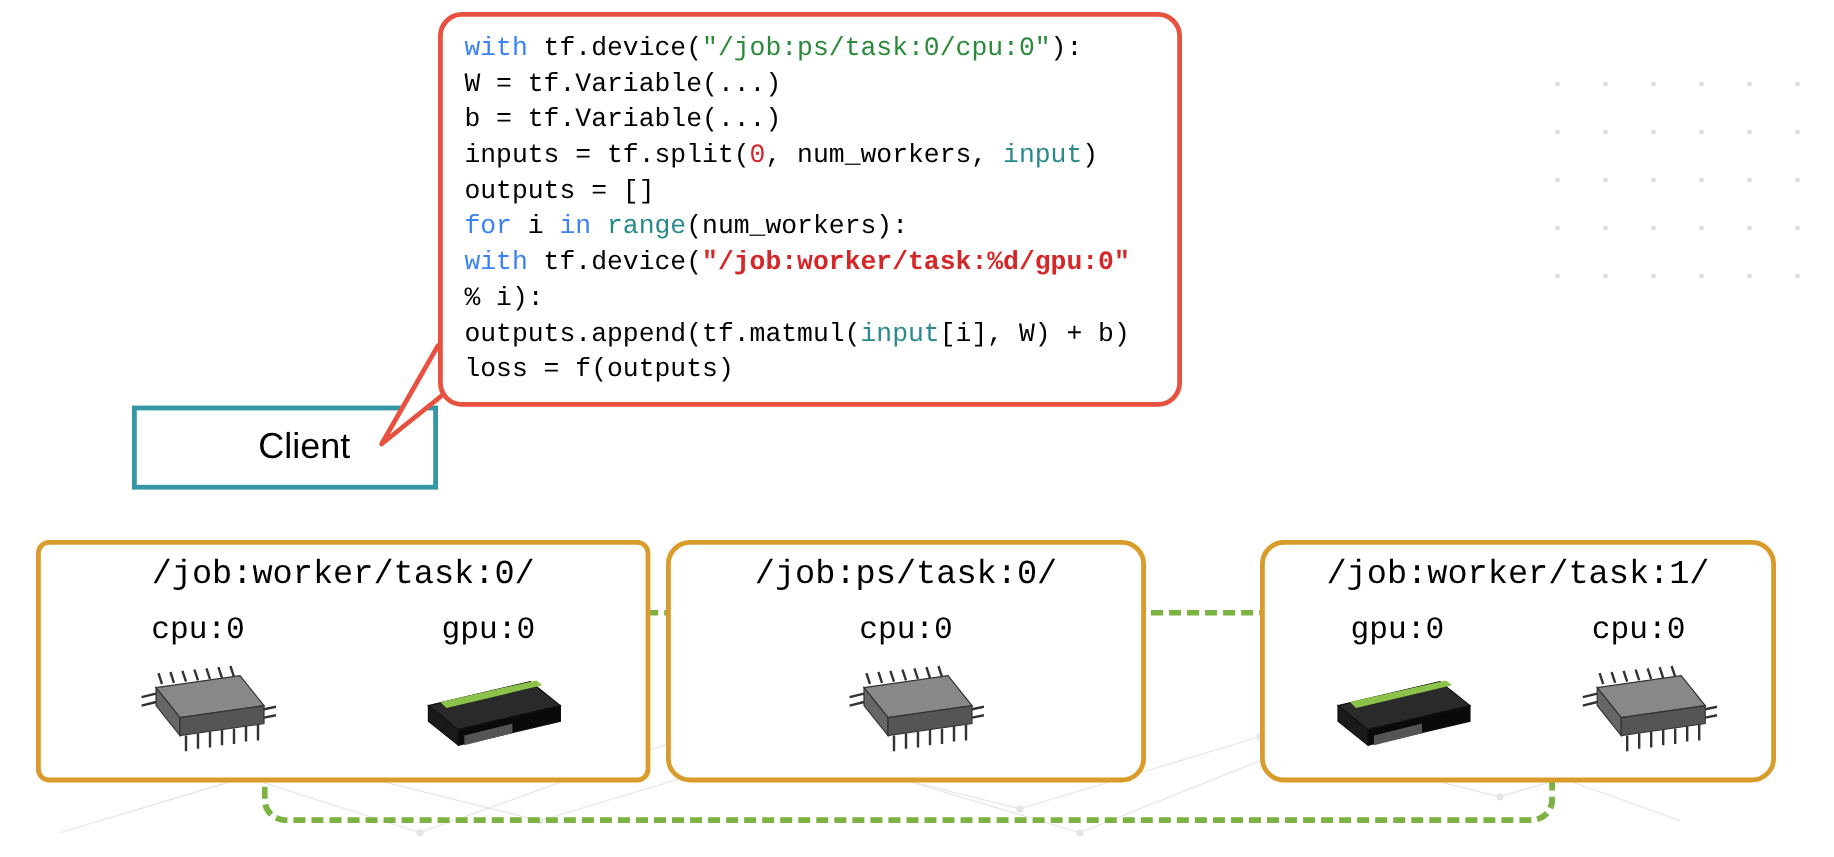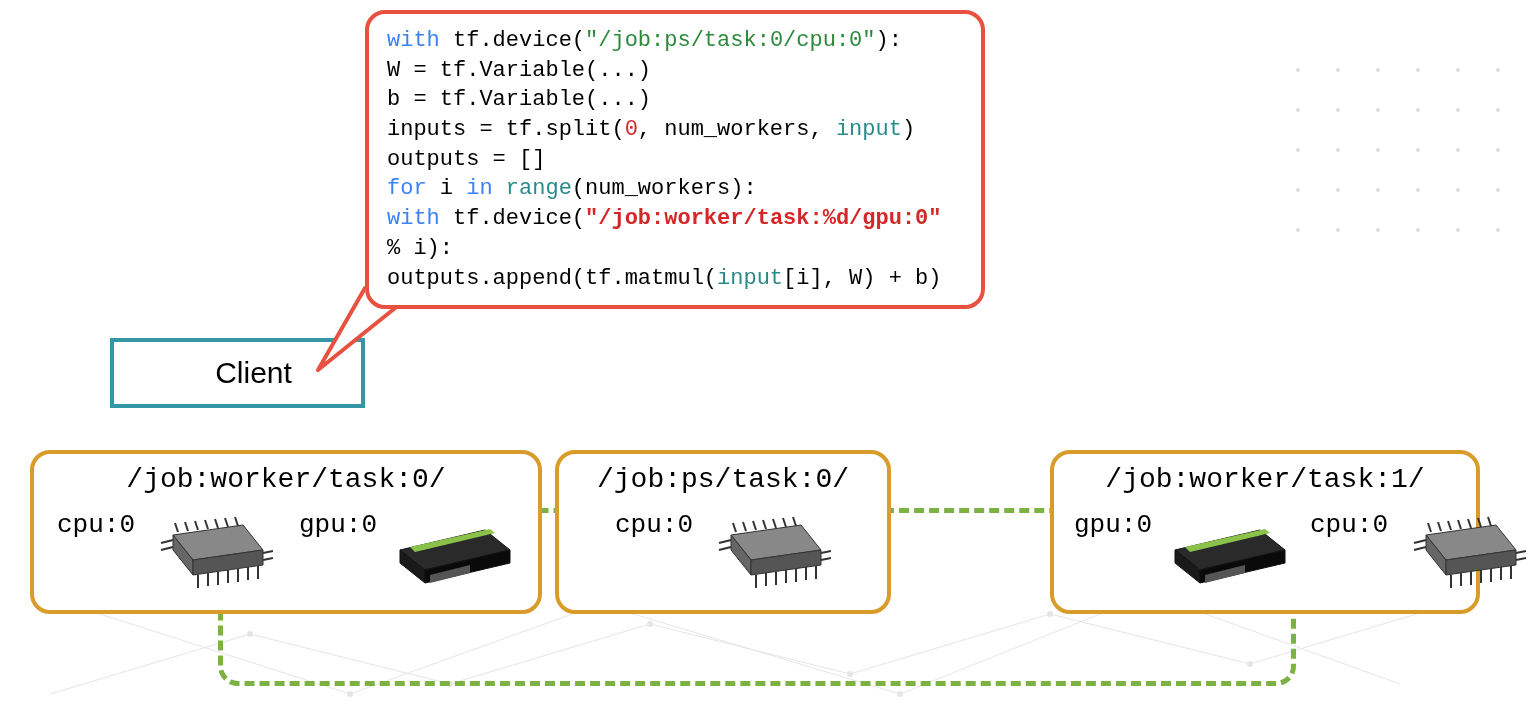--- a/index.html
+++ b/index.html
@@ -62,22 +62,22 @@
       text-align: center;
       margin-bottom: 15px;
     }
     .devices-row {
       display: flex;
       justify-content: space-around;
       gap: 20px;
     }
     .device {
       display: flex;
-      flex-direction: row;
-      align-items: flex-start;
+      flex-direction: column;
+      align-items: center;
       gap: 8px;
     }
     .device-label {
       font-family: 'Courier New', monospace;
       font-size: 26px;
     }
     .chip-icon, .gpu-icon {
       width: 130px;
       height: 90px;
     }
@@ -182,34 +182,35 @@
 
 <div class="code-bubble">
   <div><span class="kw-blue">with</span><span> tf.device(</span><span class="lit-green">"/job:ps/task:0/cpu:0"</span><span>):</span></div>
   <div><span>  W = tf.</span><span class="kw-purple">Variable</span><span>(...)</span></div>
   <div><span>  b = tf.</span><span class="kw-purple">Variable</span><span>(...)</span></div>
   <div><span>inputs = tf.split(</span><span class="num-red">0</span><span>, num_workers, </span><span class="fn-cyan">input</span><span>)</span></div>
   <div><span>outputs = []</span></div>
   <div><span class="kw-blue">for</span><span> i </span><span class="kw-blue">in</span><span> </span><span class="fn-cyan">range</span><span>(num_workers):</span></div>
   <div><span>  </span><span class="kw-blue">with</span><span> tf.device(</span><span class="lit-red">"/job:worker/task:%d/gpu:0"</span><span> % i):</span></div>
   <div><span>    outputs.append(tf.matmul(</span><span class="fn-cyan">input</span><span>[i], W) + b)</span></div>
+  <div><span>loss = f(outputs)</span></div>
 </div>
 
 <svg class="bubble-tail" width="120" height="100">
   <polygon points="55,8 110,8 8,90" fill="#fff" stroke="#e8513f" stroke-width="4" stroke-linejoin="round"></polygon>
   <rect x="55" y="0" width="60" height="12" fill="#fff"></rect>
 </svg>
 
 <div class="client-box">
   <span>Client</span>
 </div>
 
 <div class="green-dashed" style="left:218px; top:508px; width:1078px; height:178px;"></div>
 
-<div class="task-box" style="left:30px; top:450px; width:512px;">
+<div class="task-box" style="left:30px; top:450px; width:512px;border-radius:11px;">
   <div class="task-title">/job:worker/task:0/</div>
   <div class="devices-row">
     <div class="device">
       <div class="device-label">cpu:0</div>
       <svg class="chip-icon" viewBox="0 0 130 90">
         <g transform="translate(10,10)">
           <polygon points="20,15 90,5 110,30 40,40" fill="#888" stroke="#333" stroke-width="1"></polygon>
           <polygon points="20,15 40,40 40,55 20,30" fill="#666" stroke="#333" stroke-width="1"></polygon>
           <polygon points="40,40 110,30 110,45 40,55" fill="#555" stroke="#333" stroke-width="1"></polygon>
           <g stroke="#333" stroke-width="2">
@@ -243,21 +244,21 @@
           <polygon points="10,25 35,45 35,58 10,38" fill="#1a1a1a" stroke="#111" stroke-width="1"></polygon>
           <polygon points="35,45 120,25 120,38 35,58" fill="#0a0a0a" stroke="#111" stroke-width="1"></polygon>
           <polygon points="20,22 100,4 105,8 25,27" fill="#8bc34a"></polygon>
           <polygon points="40,50 80,40 80,48 40,58" fill="#555"></polygon>
         </g>
       </svg>
     </div>
   </div>
 </div>
 
-<div class="task-box" style="left:555px; top:450px; width:336px;">
+<div class="task-box" style="left:555px; top:450px; width:400px;">
   <div class="task-title">/job:ps/task:0/</div>
   <div class="devices-row">
     <div class="device">
       <div class="device-label">cpu:0</div>
       <svg class="chip-icon" viewBox="0 0 130 90">
         <g transform="translate(10,10)">
           <polygon points="20,15 90,5 110,30 40,40" fill="#888" stroke="#333" stroke-width="1"></polygon>
           <polygon points="20,15 40,40 40,55 20,30" fill="#666" stroke="#333" stroke-width="1"></polygon>
           <polygon points="40,40 110,30 110,45 40,55" fill="#555" stroke="#333" stroke-width="1"></polygon>
           <g stroke="#333" stroke-width="2">

